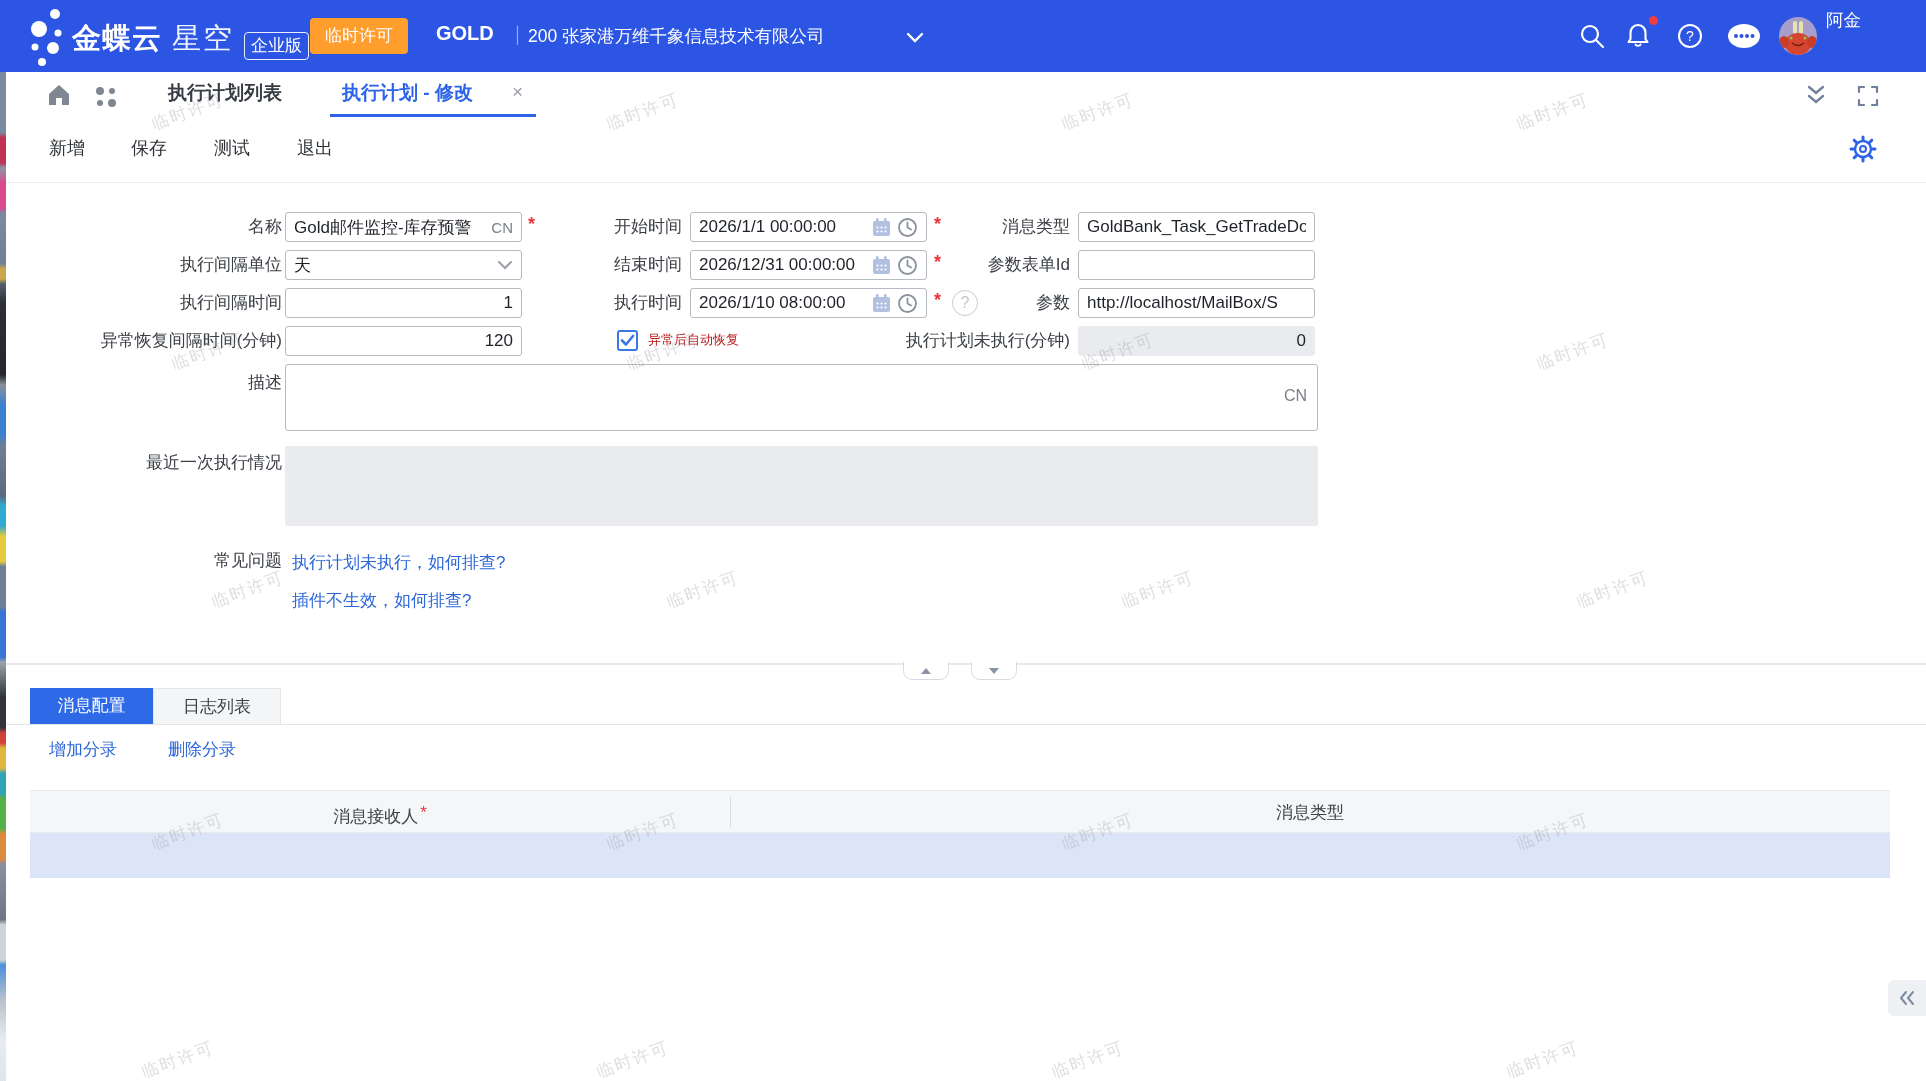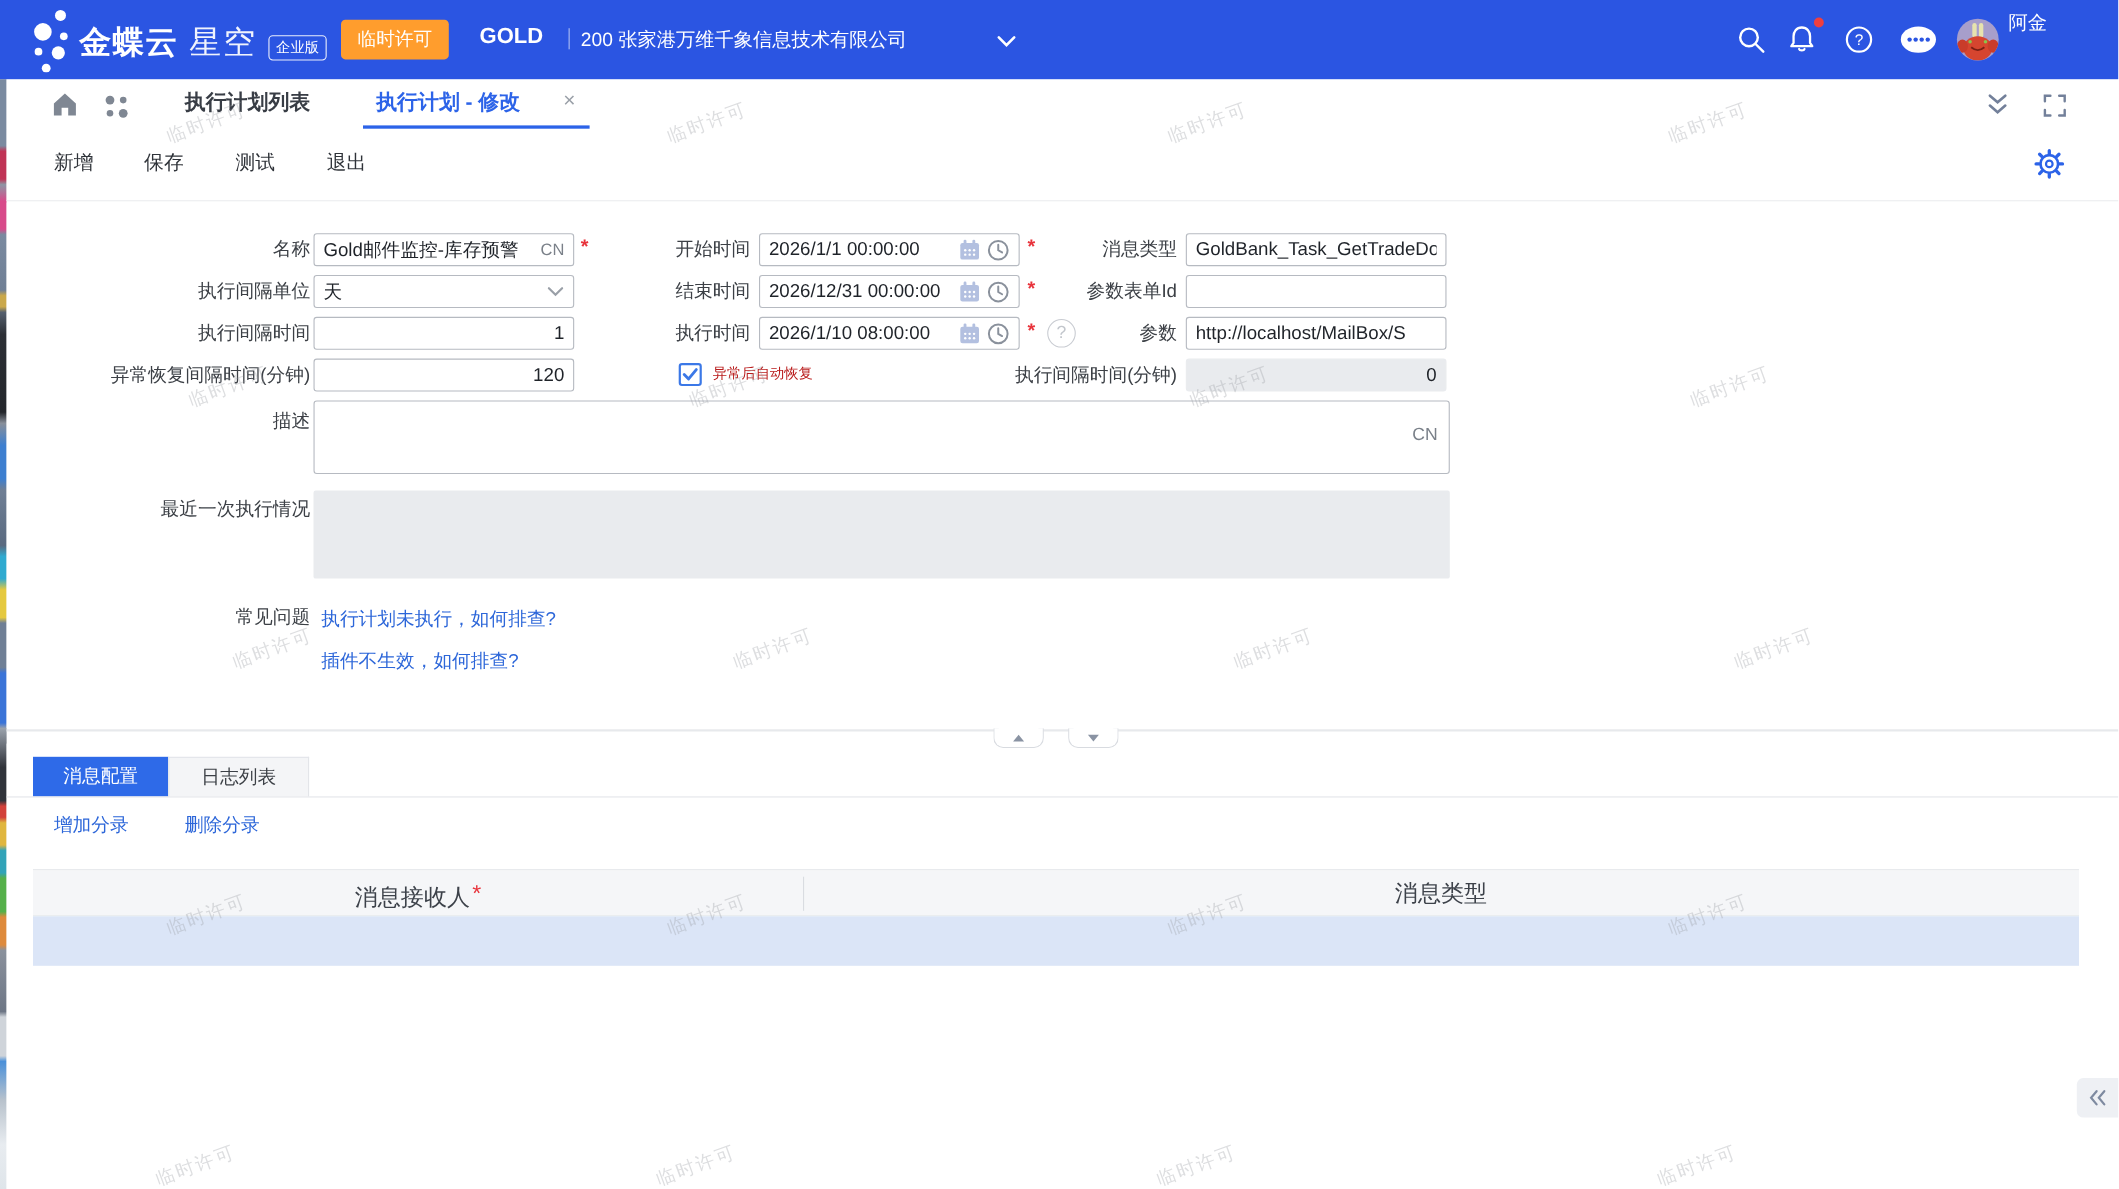--- a/index.html
+++ b/index.html
@@ -18,21 +18,21 @@
       #d2413a 65.5%, #d2413a 66.5%, #e0b63e 67%, #e0b63e 69%, #31a3b8 69.5%, #31a3b8 71.5%,
       #55b04a 72%, #55b04a 75%, #de8a3c 75.5%, #de8a3c 78%, #8a919c 78.5%, #6d7685 84%,
       #cfd4da 84.5%, #cfd4da 88%, #4a90d9 88.5%, #b8c2cc 92%, #e8ecf0 96%, #dfe5ea 100%); }
 
   
   .topbar { position:absolute; left:0; top:0; width:1926px; height:72px; background:#2b55e2; z-index:10;
     display:flex; align-items:center; color:#fff; }
   .brand-primary { position:absolute; left:72px; top:19px; font-size:29px; font-weight:bold; letter-spacing:1px; }
   .brand-secondary { position:absolute; left:172px; top:19px; font-size:29px; font-weight:300; color:rgba(255,255,255,.93); letter-spacing:2px; }
   .edition-badge { position:absolute; left:244px; top:32px; border:1.5px solid rgba(255,255,255,.9); border-radius:4px;
-    font-size:13px; padding:1px 6px 2px; color:#fff; }
+    font-size:17px; padding:1px 6px 2px; color:#fff; }
   .license-badge { position:absolute; left:310px; top:18px; height:36px; background:#ff9d2d; border-radius:4px;
     color:#fff; font-size:17px; line-height:36px; padding:0 15px; }
   .dc-label { position:absolute; left:436px; top:22px; font-size:20px; font-weight:600; }
   .dc-sep { position:absolute; left:508px; top:21px; font-size:19px; color:rgba(255,255,255,.5); font-weight:300; }
   .company { position:absolute; left:528px; top:24px; font-size:17.5px; }
   .hd-ico { position:absolute; top:22px; width:28px; height:28px; cursor:pointer; }
   .username { position:absolute; left:1826px; top:8px; font-size:17.5px; }
   .bell-dot { position:absolute; left:1649px; top:16px; width:9px; height:9px; border-radius:50%; background:#f03e3e; }
 
   
@@ -77,21 +77,21 @@
   
   .bottom { position:absolute; left:6px; top:676px; width:1920px; height:405px; background:#fff; z-index:8; }
   .btab { position:absolute; top:12px; height:36px; font-size:17px; line-height:36px; text-align:center; cursor:pointer; }
   .btab-active { left:24px; width:123px; background:#2e6ae8; color:#fff; }
   .btab-idle { left:147px; width:128px; background:#f4f5f7; color:#3c4046; border:1px solid #e3e5e9; border-bottom:none; }
   .btabline { position:absolute; left:0; top:48px; width:1920px; height:1px; background:#e3e5e9; }
   .entry-link { position:absolute; top:62px; font-size:17px; color:#2c66d9; cursor:pointer; }
   .thead { position:absolute; left:24px; top:114px; width:1860px; height:43px; background:#f5f6f8;
     border-top:1px solid #e8eaed; border-bottom:1px solid #e8eaed; }
   .thead .coldiv { position:absolute; left:700px; top:6px; width:1px; height:31px; background:#d9dce1; }
-  .th { position:absolute; top:0; height:43px; line-height:43px; font-size:21px; color:#3d424a; text-align:center; }
+  .th { position:absolute; top:0; height:43px; line-height:43px; font-size:17px; color:#3d424a; text-align:center; }
   .trow { position:absolute; left:24px; top:157px; width:1860px; height:45px; background:#dbe5f7; cursor:pointer; }
   .collapse-handle { position:absolute; left:1888px; top:980px; width:38px; height:36px; z-index:9;
     background:#eef0f4; border-radius:6px 0 0 6px; display:flex; align-items:center; justify-content:center; cursor:pointer; }
 
   
   .wm { position:absolute; z-index:40; font-size:17px; font-weight:500; color:rgba(154,158,165,.34);
     transform:rotate(-20deg); letter-spacing:2px; pointer-events:none; white-space:nowrap; }
 </style>
 </head>
 <body>
@@ -322,21 +322,21 @@
     <span>120</span>
   </div>
 
   <div class="chk" style="left:617px;top:330px;z-index:8">
     <svg width="15" height="13" viewBox="0 0 15 13">
         <path d="M2 6.5 L6 10.5 L13 2" fill="none" stroke="#3b78e7" stroke-width="2.6" stroke-linecap="round" stroke-linejoin="round"></path>
       </svg>
   </div>
   <span class="chklabel" style="left:648px;top:331px;z-index:8">异常后自动恢复</span>
 
-  <span class="lbl" style="left:870px;top:326px;width:200px;z-index:8">执行间隔时间(分钟)</span>
+  <span class="lbl" style="left:870px;top:326px;width:200px;z-index:8">执行计划未执行(分钟)</span>
   <div class="input num disabled" style="left:1078px;top:326px;width:237px;z-index:8">
     <span>0</span>
   </div>
 
   <span class="lbl" style="left:82px;top:368px;width:200px;z-index:8">描述</span>
   <div class="descbox" style="left:285px;top:364px;width:1033px;height:67px;z-index:8">
     <span class="lang">CN</span>
   </div>
 
   <span class="lbl" style="left:82px;top:448px;width:200px;z-index:8">最近一次执行情况</span>

